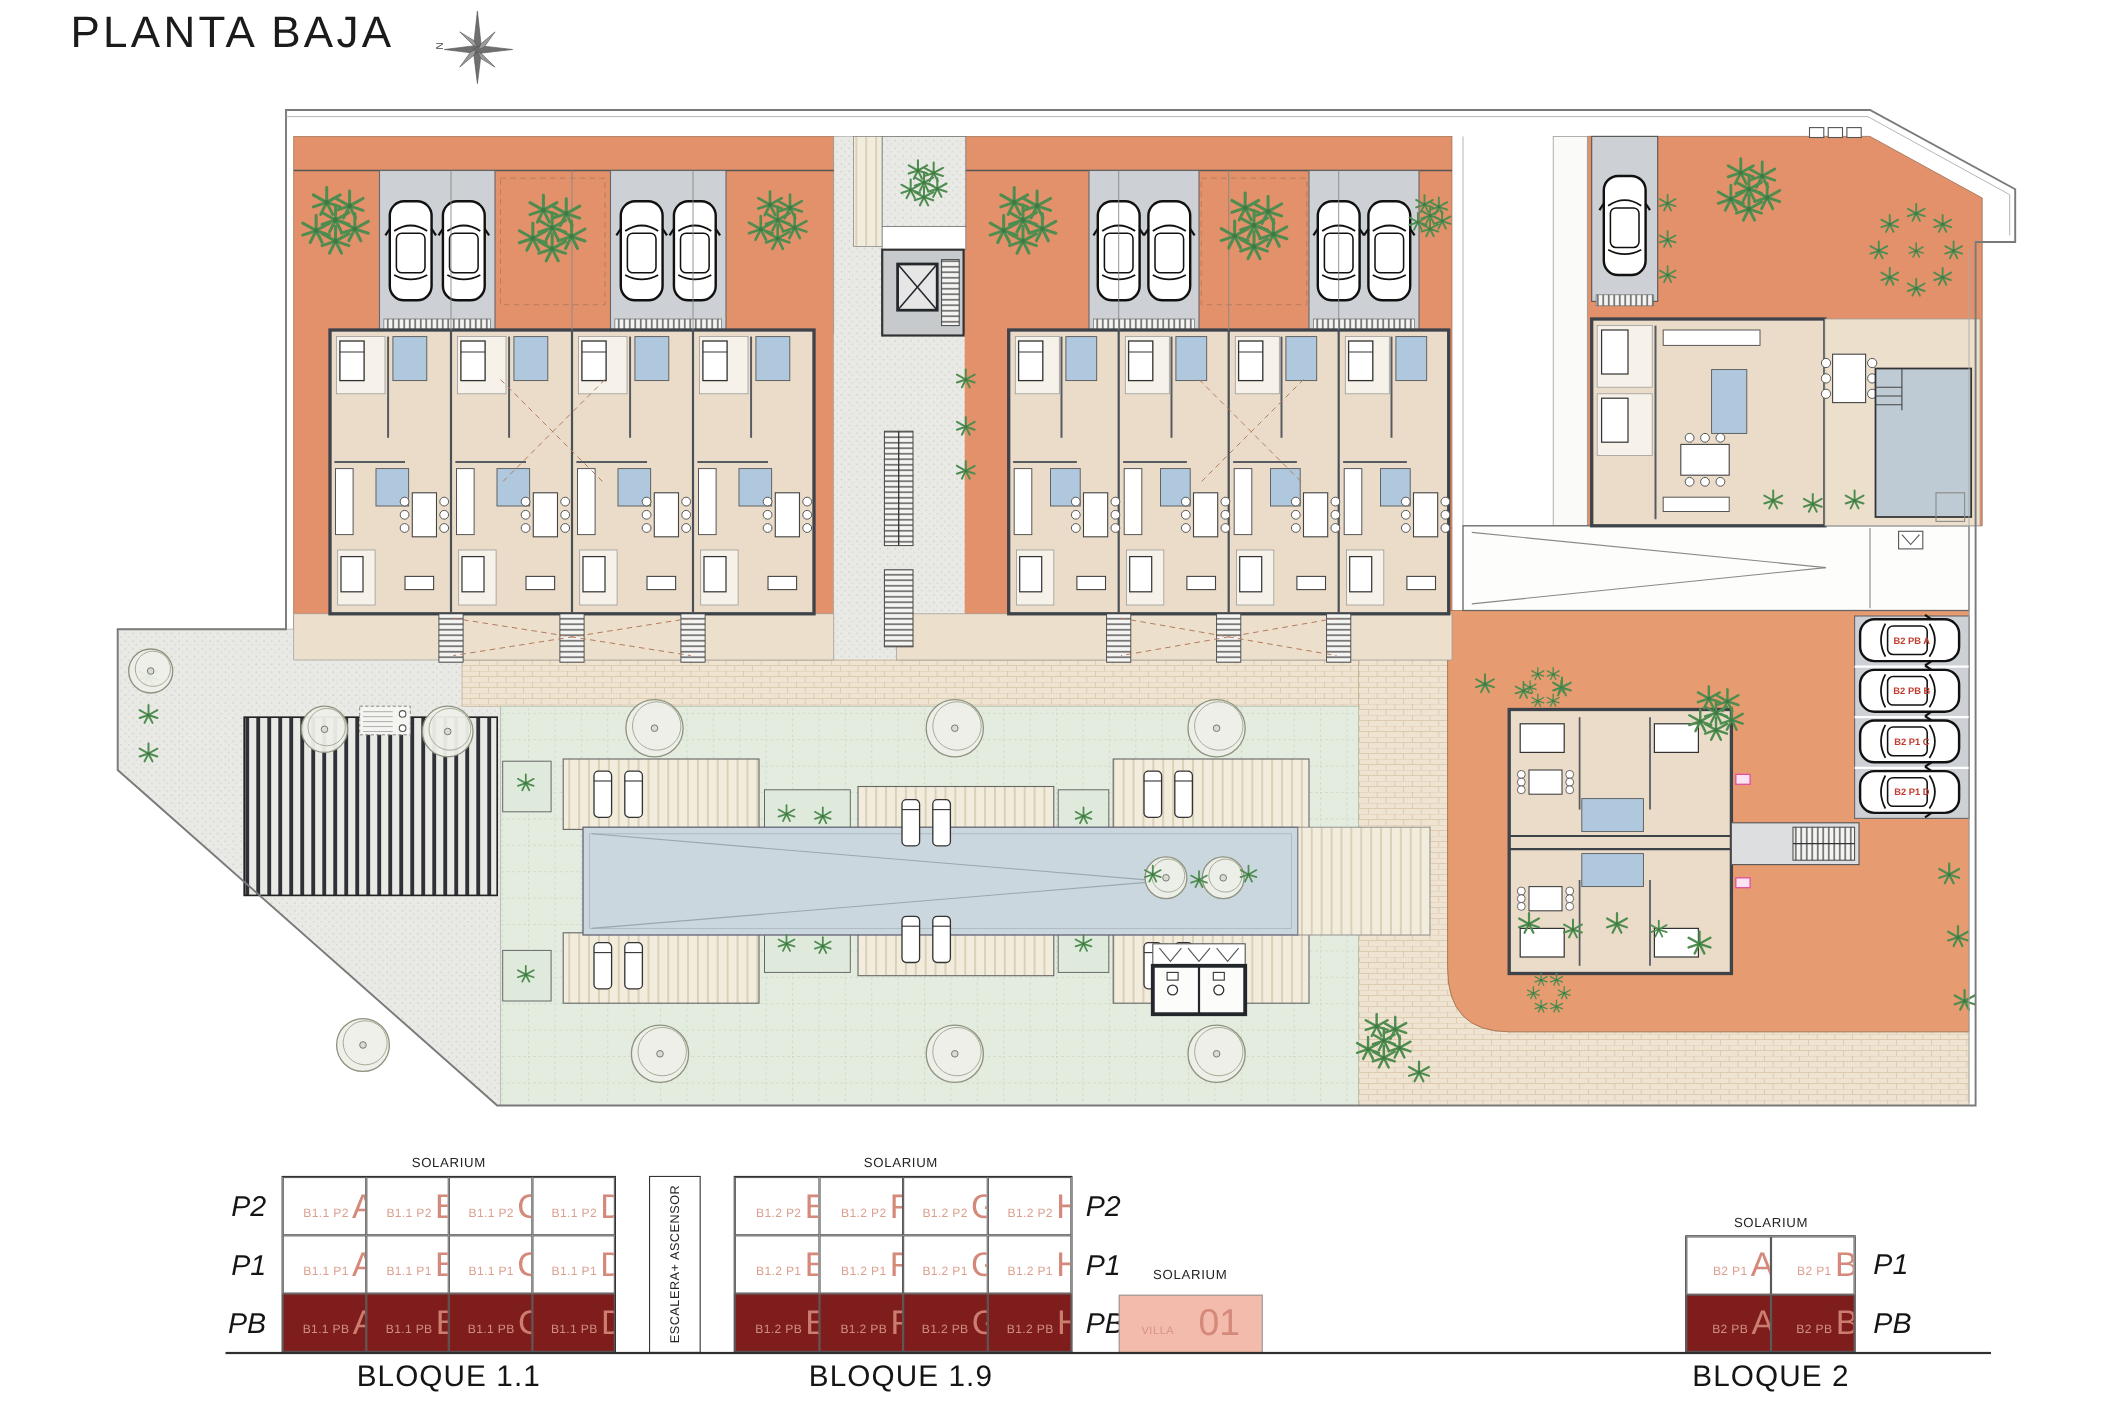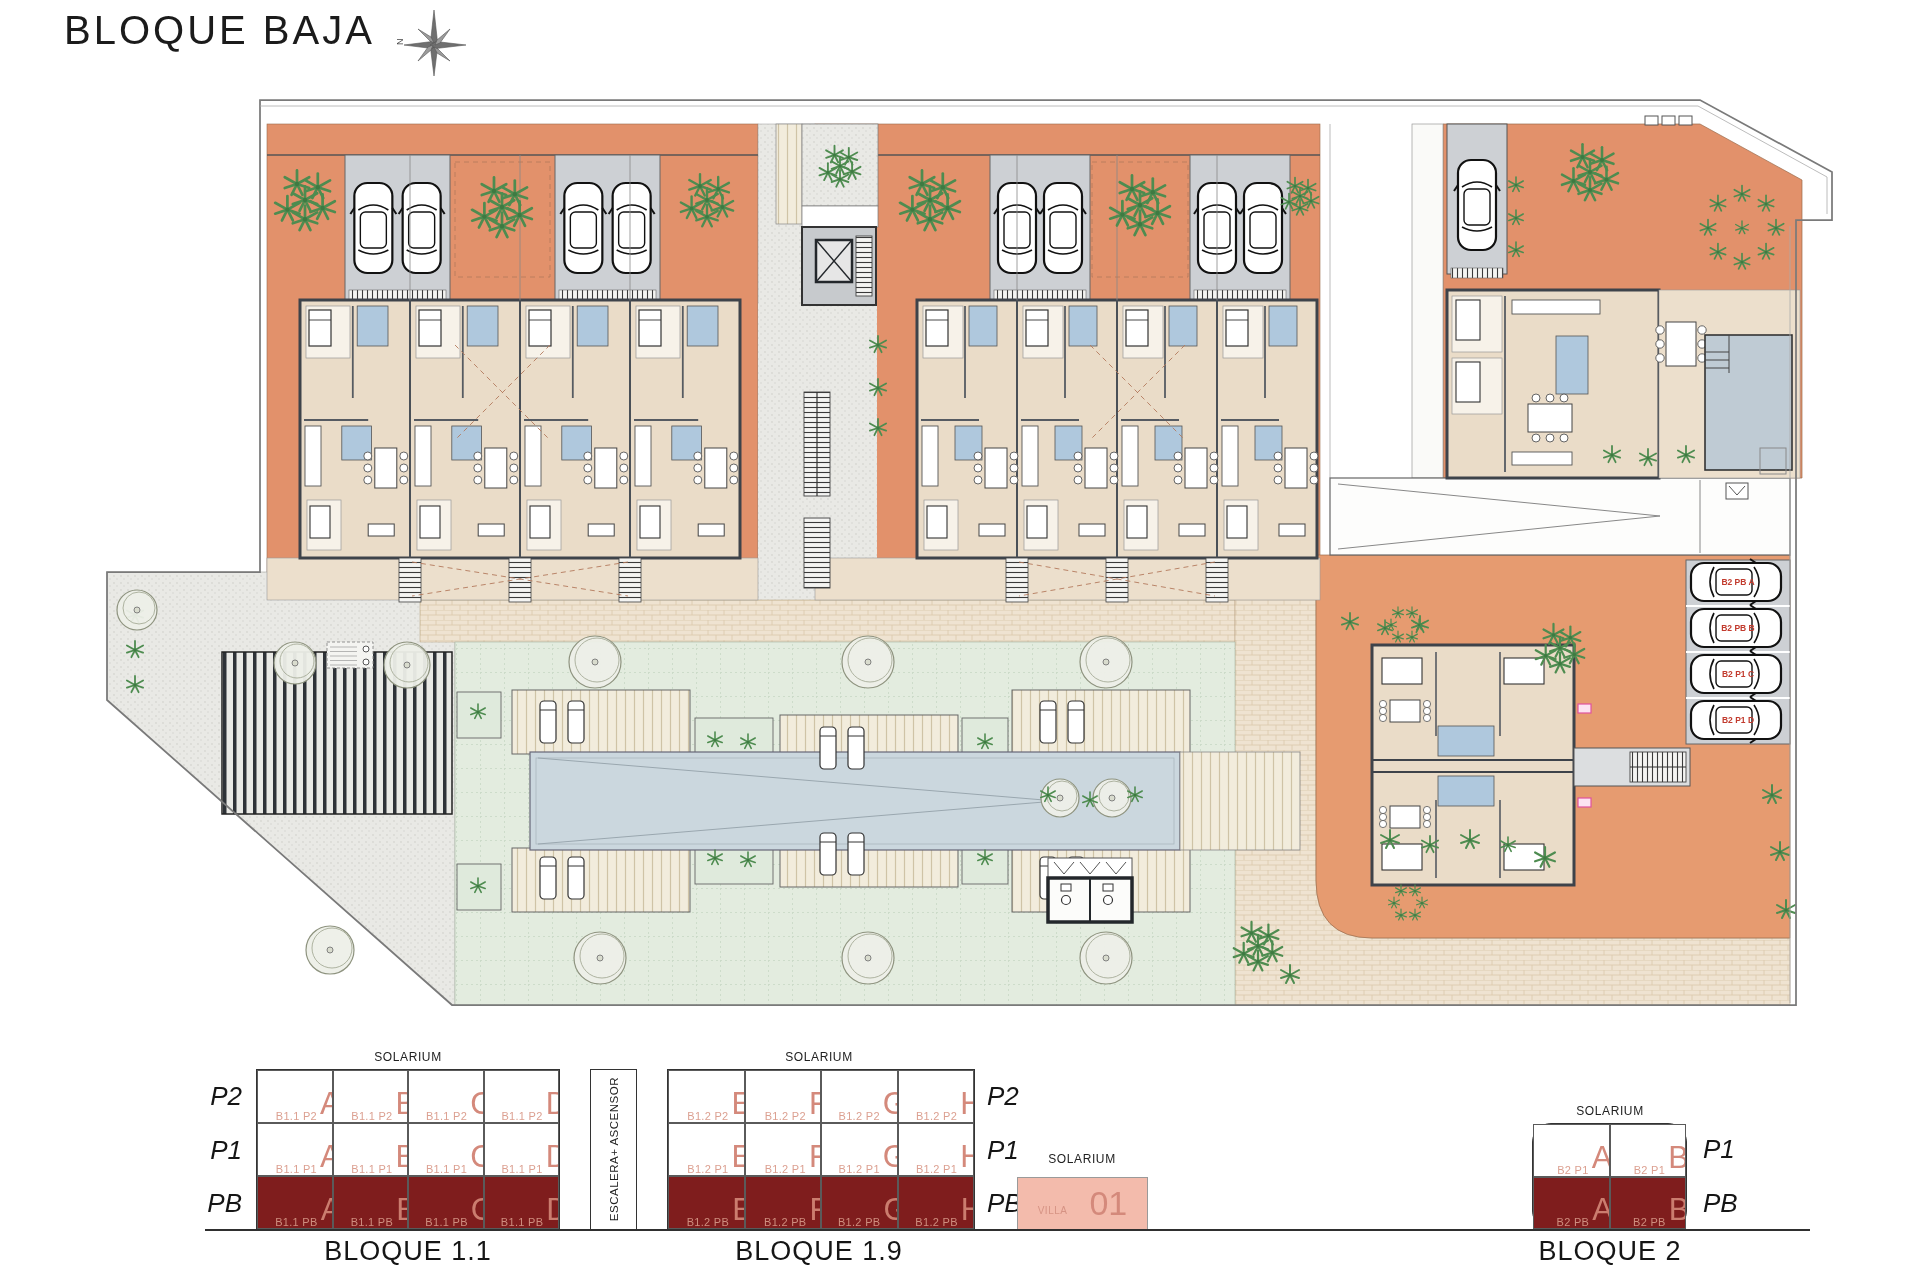--- a/index.html
+++ b/index.html
@@ -4,21 +4,21 @@
 <style>
   html,body{margin:0;padding:0;background:#fff;}
   .page{position:relative;width:1920px;height:1280px;background:#fff;overflow:hidden;
         font-family:"Liberation Sans",sans-serif;}
   .ptitle{position:absolute;left:64px;top:8px;font-size:40px;letter-spacing:3px;color:#1b1b1b;
           font-family:"Liberation Sans",sans-serif;}
   .compass{position:absolute;left:392px;top:8px;}
   svg{display:block}
   
   .tbl{position:absolute;display:grid;border:1.6px solid #333;background:#fff;box-sizing:border-box;}
-  .cell{border:0.8px solid #5a5a5a;display:flex;align-items:flex-end;justify-content:center;gap:3px;
+  .cell{border:0.8px solid #5a5a5a;display:flex;align-items:center;justify-content:center;gap:3px;
         background:#fff;overflow:hidden;padding-left:27px;}
   .cell .pfx{font-size:11px;color:#DCA091;margin-top:12px;letter-spacing:.3px;white-space:nowrap;}
   .cell .ltr{font-size:31px;color:#D4897B;}
   .cell.pb{background:#7f1d1d;}
   .cell.pb .pfx{color:#CF8E7F;}
   .cell.pb .ltr{color:#CB7D6F;}
   .flab{position:absolute;font-size:26px;color:#151515;font-style:italic;}
   .sol{position:absolute;font-size:12px;color:#222;letter-spacing:.6px;transform:translateX(-50%);white-space:nowrap;}
   .btitle{position:absolute;font-size:27px;color:#151515;transform:translateX(-50%);letter-spacing:1px;white-space:nowrap;}
   .escbox{position:absolute;border:1.6px solid #333;background:#fff;display:flex;align-items:center;justify-content:center;box-sizing:border-box;}
@@ -26,21 +26,21 @@
   .villabox{position:absolute;background:#F3BBAC;border:1px solid #9a9a9a;display:flex;align-items:center;justify-content:center;gap:22px;box-sizing:border-box;}
   .villabox .vname{font-size:10px;color:#D69384;margin-top:14px;letter-spacing:.5px;}
   .villabox .vnum{font-size:34px;color:#D4897B;}
   .baseline{position:absolute;background:#2f2f2f;height:2px;}
 </style>
 </head>
 <body>
 
 <div class="page">
 
-  <div class="ptitle">BLOQUE BAJA</div>
+  <div class="ptitle">PLANTA BAJA</div>
 
   <div class="compass">
     <svg width="76" height="72" viewBox="0 0 76 72">
       <g fill="#6f6f6f" stroke="#555" stroke-width="0.6">
         <polygon points="42,2 45.5,34 42,40 38.5,34"></polygon>
         <polygon points="42,68 45.5,40 42,36 38.5,40"></polygon>
         <polygon points="12,37 40,33.5 46,37 40,40.5"></polygon>
         <polygon points="74,37 44,33.5 38,37 44,40.5"></polygon>
         <polygon points="58,21 45,32 43,37 48,35" fill="#9b9b9b"></polygon>
         <polygon points="26,53 39,42 41,37 36,39" fill="#9b9b9b"></polygon>
@@ -740,21 +740,21 @@
   <div class="flab" style="left:987px;top:1188px">PB</div>
   <div class="btitle" style="left:819px;top:1236px">BLOQUE 1.9</div>
 
   <div class="sol" style="left:1082px;top:1152px">SOLARIUM</div>
   <div class="villabox" style="left:1017px;top:1177px;width:131px;height:53px">
     <span class="vname">VILLA</span>
     <span class="vnum">01</span>
   </div>
 
   <div class="sol" style="left:1610px;top:1104px">SOLARIUM</div>
-  <div class="tbl" id="tbl-b2" style="left: 1532px; top: 1123px; width: 155px; height: 107px; grid-template-columns: repeat(2, 1fr); grid-template-rows: repeat(2, 1fr); border-radius: 19px;">
+  <div class="tbl" id="tbl-b2" style="left: 1532px; top: 1123px; width: 155px; height: 107px; grid-template-columns: repeat(2, 1fr); grid-template-rows: repeat(2, 1fr);">
       <div class="cell">
         <span class="pfx">B2 P1</span>
         <span class="ltr">A</span>
       </div>
       <div class="cell">
         <span class="pfx">B2 P1</span>
         <span class="ltr">B</span>
       </div>
       <div class="cell pb">
         <span class="pfx">B2 PB</span>

